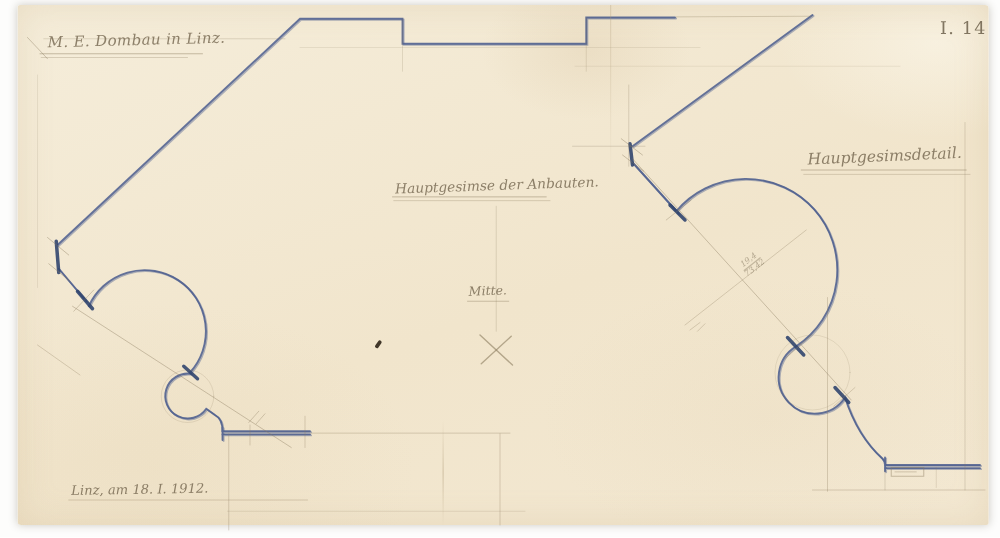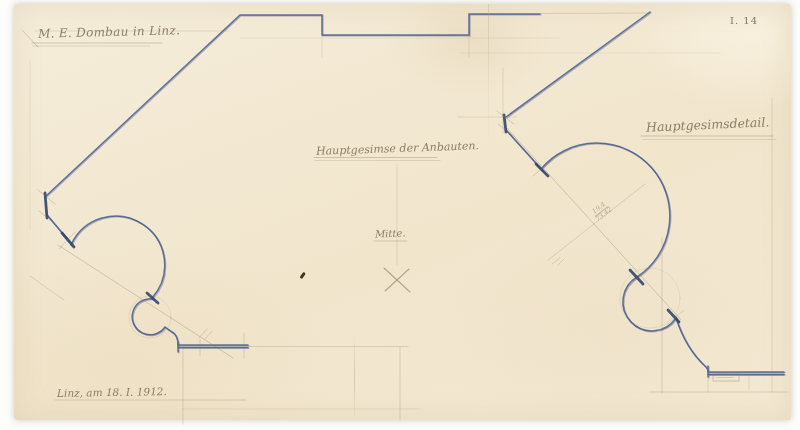--- a/index.html
+++ b/index.html
@@ -18,21 +18,21 @@
   .ink2{stroke:#8d9cc0;stroke-width:.8;fill:none;opacity:.5;stroke-linecap:round;}
   .inkthick{stroke:#32466f;stroke-width:2.8;fill:none;opacity:.9;stroke-linecap:round;}
   .pencil{stroke:#8a7b5e;stroke-width:.8;fill:none;stroke-linecap:round;}
   .hw{position:absolute;font-family:"DejaVu Serif", serif;font-style:italic;
       color:rgba(112,98,74,.78);white-space:nowrap;}
   #insc-office{left:38px;top:25px;font-size:12px;transform:rotate(-1.5deg);letter-spacing:.3px;}
   #insc-center{left:316px;top:142px;font-size:11px;transform:rotate(-2deg);}
   #insc-mitte{left:375px;top:228px;font-size:10px;transform:rotate(-2deg);}
   #insc-right{left:646px;top:117px;font-size:12.5px;transform:rotate(-2.5deg);}
   #insc-date{left:57px;top:386px;font-size:10.5px;transform:rotate(-1deg);}
-  #insc-sheet{left:730px;top:15px;font-size:10px;font-style:normal;color:rgba(100,88,66,.8);letter-spacing:1px;}
+  #insc-sheet{left:752px;top:15px;font-size:14px;font-style:normal;color:rgba(100,88,66,.8);letter-spacing:1px;}
   #insc-calc{left:592px;top:204px;font-size:6.5px;transform:rotate(-38deg);opacity:.6;
              line-height:6.5px;text-align:center;}
   #insc-calc .num{border-bottom:.5px solid rgba(112,98,74,.6);display:inline-block;padding:0 1px;}
   .crease{position:absolute;width:1px;pointer-events:none;}
   #crease1{left:354px;top:336px;height:85px;
     background:linear-gradient(rgba(170,150,115,0),rgba(170,150,115,.40),rgba(170,150,115,0));}
   #crease2{left:488px;top:4px;height:140px;
     background:linear-gradient(rgba(170,150,115,.28),rgba(170,150,115,0));}
   #fleck{position:absolute;left:299px;top:274px;width:7px;height:2.6px;border-radius:2px;
     background:#2e2417;transform:rotate(-55deg);opacity:.9;}

